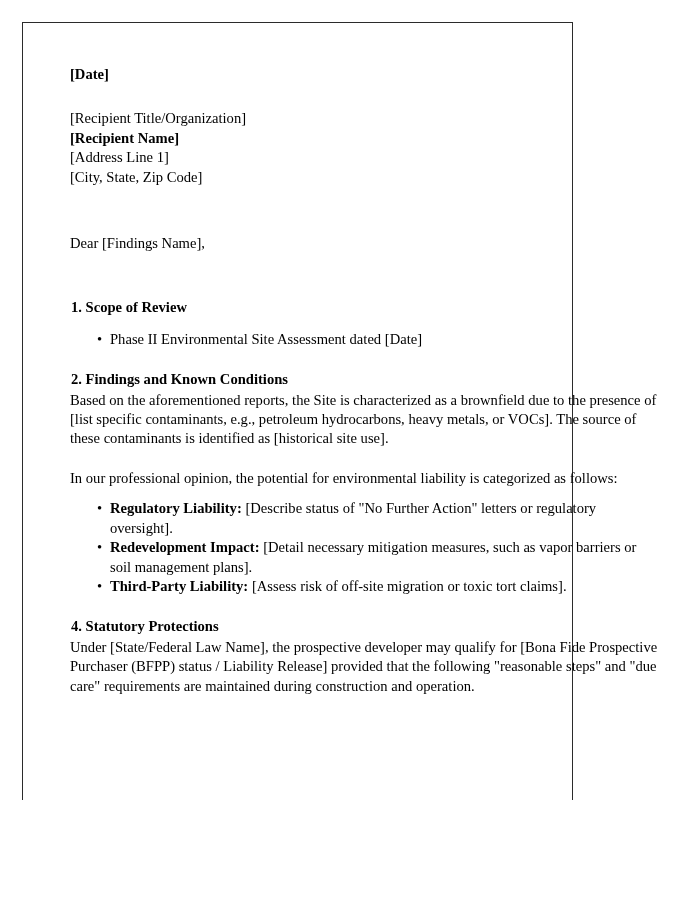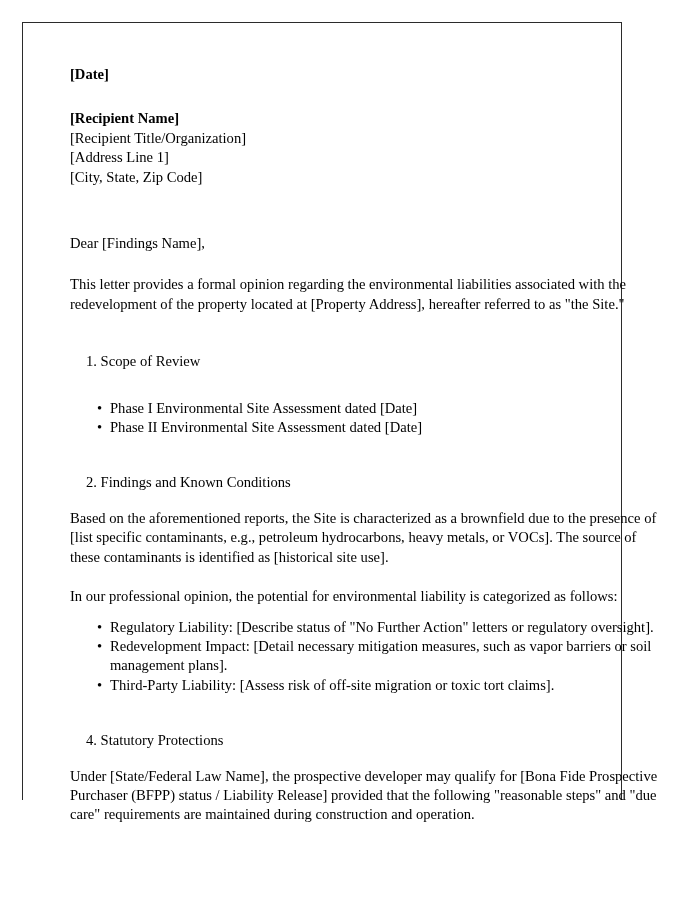--- a/index.html
+++ b/index.html
@@ -16,21 +16,21 @@
     font-family: "Liberation Serif", "DejaVu Serif", serif;
     color: #000000;
     -webkit-font-smoothing: antialiased;
   }
 
   
   #page-sheet {
     position: absolute;
     left: 22px;
     top: 22px;
-    width: 600px;
+    width: 551px;
     height: 778px;
     box-sizing: border-box;
     border-left: 1.3px solid #2b2b2b;
     border-right: 1.3px solid #2b2b2b;
     border-top: 1.3px solid #2b2b2b;
     border-bottom: none;
     background: #ffffff;
   }
 
   #page-body {
@@ -52,22 +52,22 @@
   .gap-intro     { height: 22px; }
   .gap-section   { height: 20px; }
   .gap-list      { height: 11px; }
   .gap-listend   { height: 20px; }
 
   .bold { font-weight: bold; }
 
   .addr-line { white-space: nowrap; }
 
   .heading {
-    font-weight: normal;
-    margin: 16px;
+    font-weight: bold;
+    margin: 1px;
   }
 
   p.para {
     margin: 0;
     text-align: left;
   }
 
   ul.bullets {
     margin: 0;
     padding: 0 0 0 40px;
@@ -79,53 +79,51 @@
     padding-left: 0;
   }
   ul.bullets > li::before {
     content: "\2022";
     position: absolute;
     left: -13px;
     top: 0;
     font-size: 14.6px;
     line-height: 19.4px;
   }
-  .lead { font-weight: normal; text-align: right; }
+  .lead { font-weight: bold; text-align: right; }
 </style>
 </head>
 <body>
 
 <div id="page-sheet">
   <div id="page-body">
 
     <div class="blk bold">[Date]</div>
     <div class="gap-date"></div>
 
     <div>
+      <div class="blk addr-line">[Recipient Title/Organization]</div>
       <div class="blk bold addr-line">[Recipient Name]</div>
-      <div class="blk addr-line">[Recipient Title/Organization]</div>
       <div class="blk addr-line">[Address Line 1]</div>
       <div class="blk addr-line">[City, State, Zip Code]</div>
     </div>
     <div class="gap-addr"></div>
 
     <div class="gap-re"></div>
 
     <div class="blk">Dear [Findings Name],</div>
     <div class="gap-salut"></div>
 
-    <p class="para">This letter provides a formal opinion regarding the environmental liabilities associated with the redevelopment of the property located at [Property Address], hereafter referred to as "the Site."</p>
     <div class="gap-intro"></div>
 
     <div id="sections-container">
         <div>
           <div class="heading">1. Scope of Review</div>
           <div class="gap-list"></div>
           <ul class="bullets">
-            <li><span>Phase I Environmental Site Assessment dated [Date]</span></li>
             <li><span>Phase II Environmental Site Assessment dated [Date]</span></li>
           </ul>
           <div class="gap-listend"></div>
         </div>
         <div>
           <div class="heading">2. Findings and Known Conditions</div>
           <p class="para">Based on the aforementioned reports, the Site is characterized as a brownfield due to the presence of [list specific contaminants, e.g., petroleum hydrocarbons, heavy metals, or VOCs]. The source of these contaminants is identified as [historical site use].</p>
           <div class="gap-section"></div>
         </div>
         <div>

